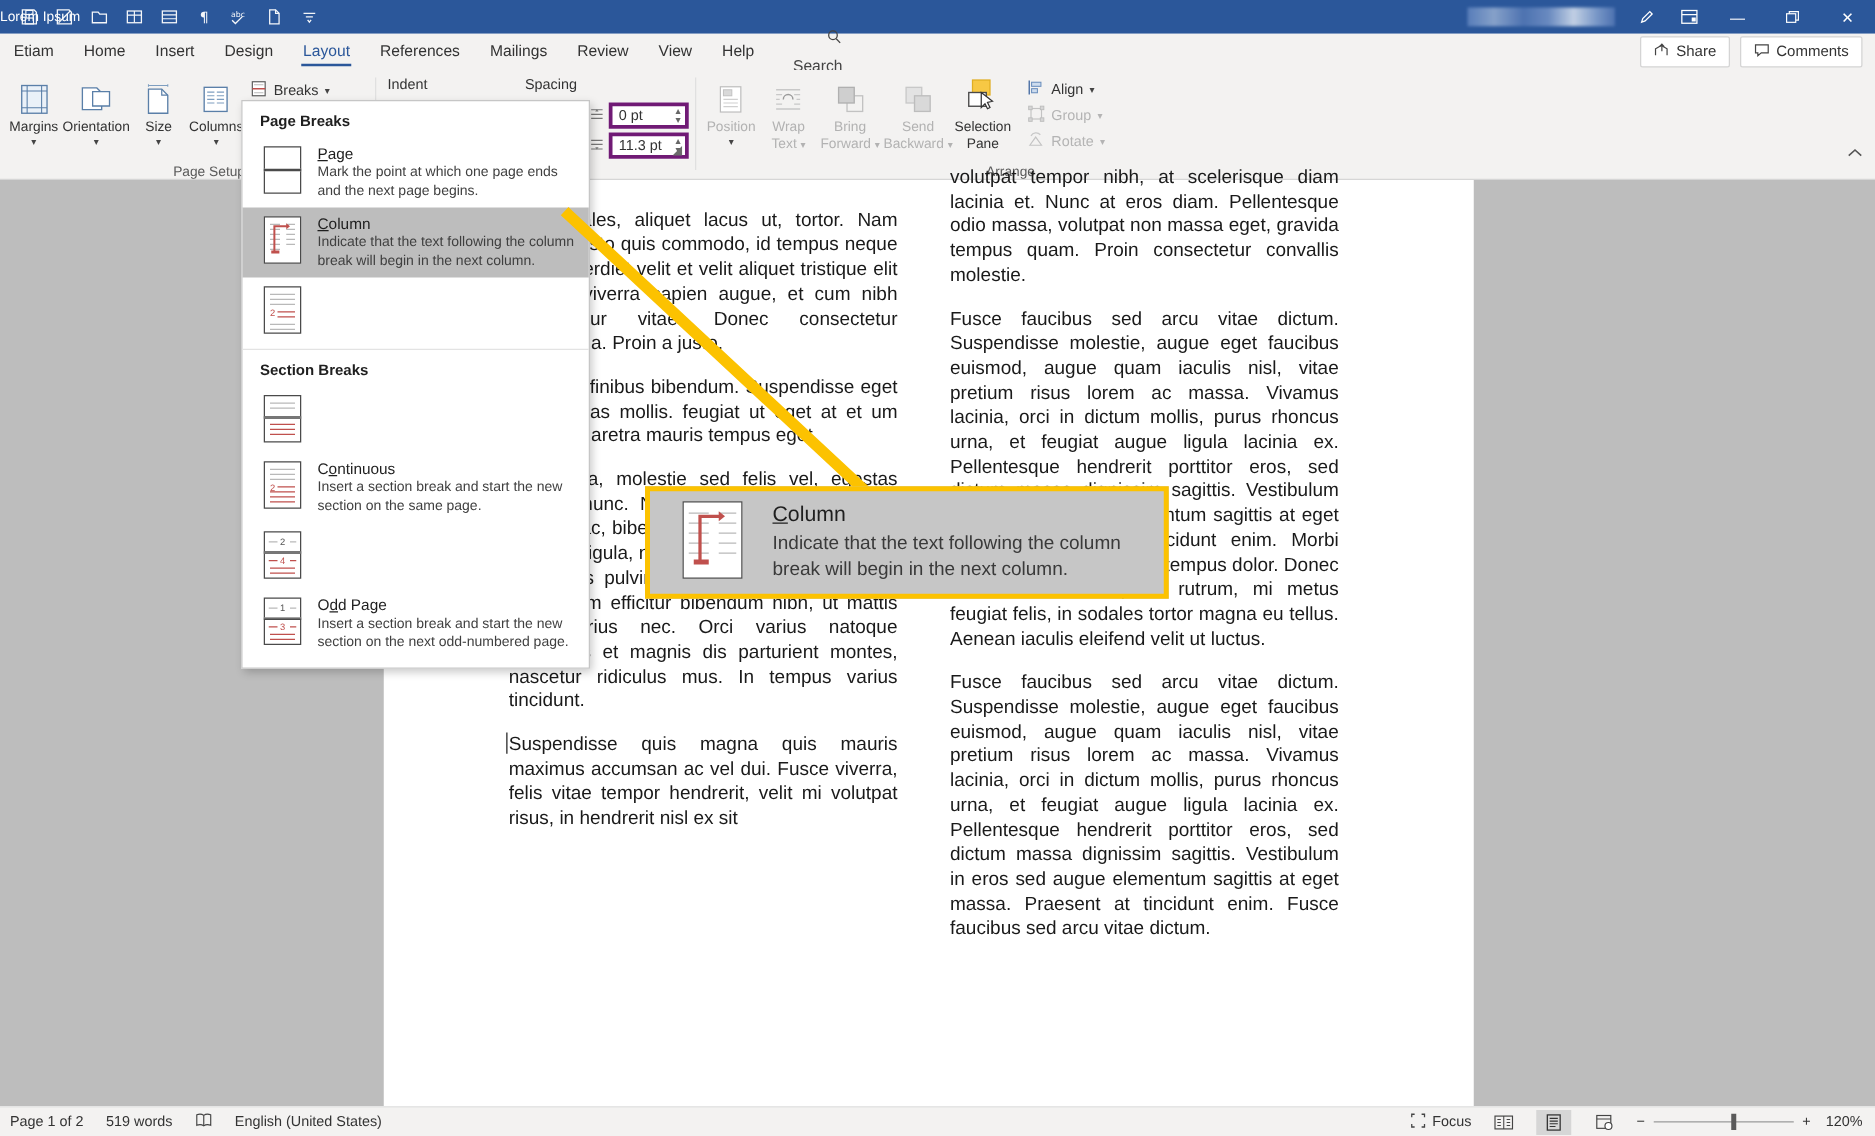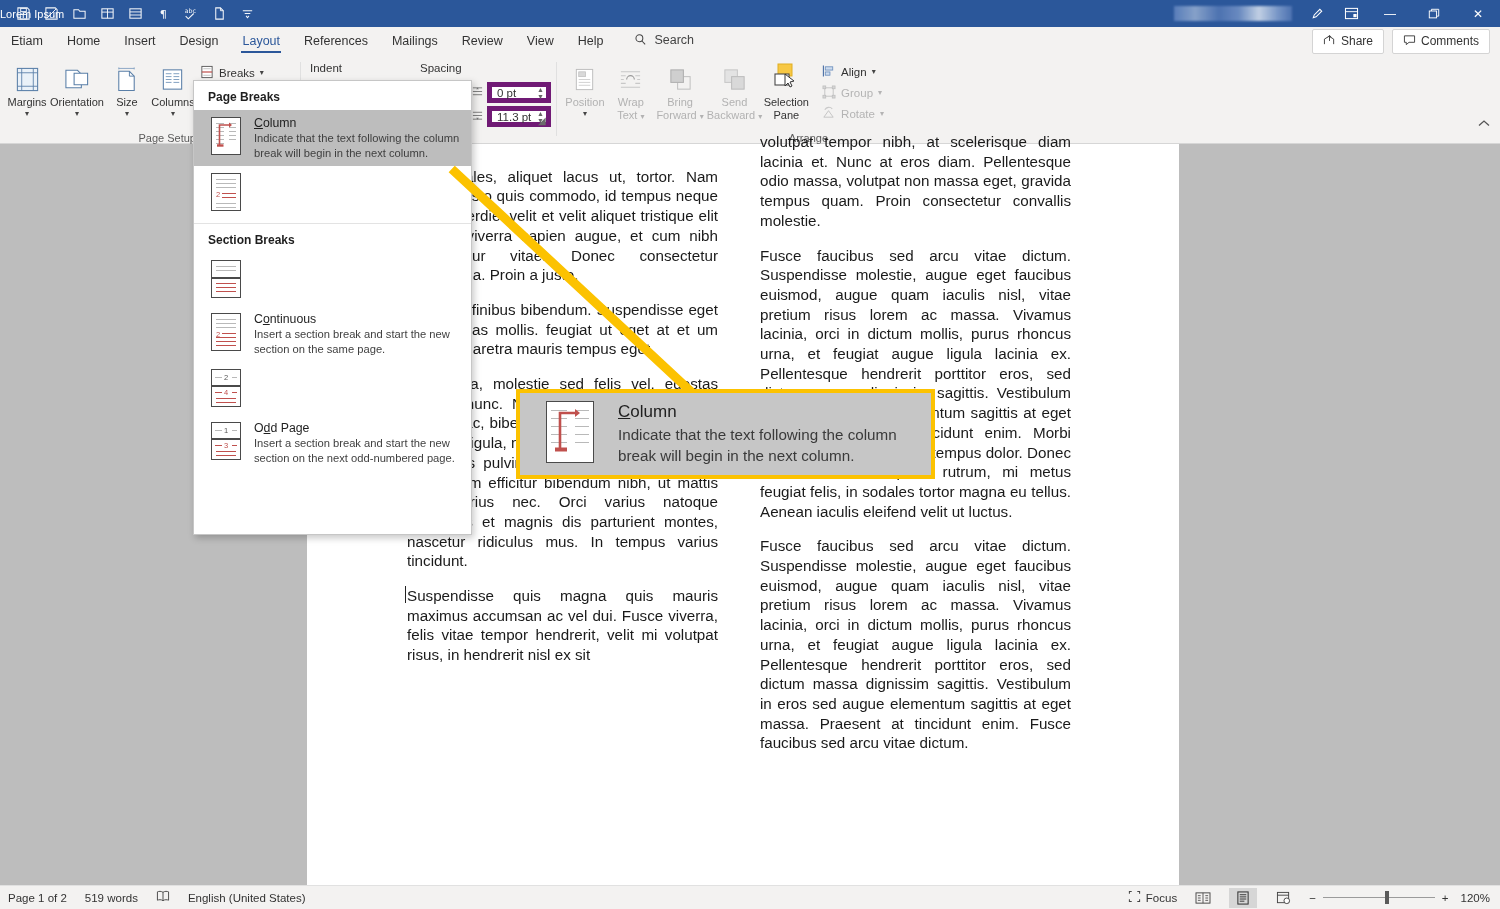--- a/index.html
+++ b/index.html
@@ -50,22 +50,22 @@
   .tab {
     font-size: 12.5px; color: #333; padding: 5px 11px 6px; margin-right: 2px;
     position: relative; white-space: nowrap;
   }
   .tab.active { color: #2b579a; }
   .tab.active::after {
     content: ""; position: absolute; left: 10px; right: 10px; bottom: 1px;
     height: 2px; background: #2b579a;
   }
   .searchbox {
-    display: flex; align-items: flex-start; gap: 7px; margin-left: 18px;
-    font-size: 12.5px; color: #444;
+    display: flex; align-items: flex-end; gap: 7px; margin-left: 18px;
+    font-size: 12.5px; color: #444; flex-direction: column;
   }
   .tabbar-right { margin-left: auto; display: flex; align-items: center; gap: 8px; padding-right: 10px; }
   .pill {
     display: flex; align-items: center; gap: 5px;
     border: 1px solid #d4d4d4; background: #fff; border-radius: 2px;
     font-size: 12px; color: #333; padding: 4px 10px;
   }
 
   
   .ribbon {
@@ -87,21 +87,21 @@
   .bigbtn.dim { color: #b2b2b2; }
 
   .smallrow {
     display: flex; align-items: center; gap: 5px;
     font-size: 11.5px; color: #333; height: 21px; padding: 0 4px;
   }
   .smallrow.dim { color: #b4b4b4; }
 
   .spin {
     display: flex; align-items: center; justify-content: space-between;
-    width: 64px; height: 21px; border: 5px solid #701a75; background: #fff;
+    width: 64px; height: 21px; border: 3px solid #701a75; background: #fff;
     font-size: 11.5px; color: #333; padding: 0 2px 0 5px;
   }
   .spin .arrows { display: flex; flex-direction: column; color: #666; font-size: 7px; line-height: 7px; }
   .dialog-launcher { position: absolute; font-size: 10px; color: #6b6b6b; }
   .group-sep { position: absolute; top: 6px; width: 1px; height: 74px; background: #e0e0e0; }
 
   .collapse-ribbon {
     position: absolute; right: 10px; top: 62px; font-size: 11px; color: #555;
   }
 
@@ -541,20 +541,32 @@
   </div>
 
   <svg class="pointer-line" width="1500" height="909">
     <path d="M455,172 L700,400" stroke="#fcc200" stroke-width="9" fill="none" stroke-linecap="square"></path>
   </svg>
 
   <div class="menu">
 
     <div class="menu-head">Page Breaks</div>
 
+    <div class="menu-item">
+      <div class="mi-icon">
+        <span class="menu-marker">›</span>
+        <div class="ico-box">
+          <div class="ico-split" style="top:17px;"></div>
+        </div>
+      </div>
+      <div class="mi-text">
+        <div class="mi-title"><u>P</u>age</div>
+        <div class="mi-desc">Mark the point at which one page ends and the next page begins.</div>
+      </div>
+    </div>
 
     <div class="menu-item sel">
       <div class="mi-icon">
         <div class="ico-box">
           <div class="ico-line" style="top:5px; right:16px;"></div>
           <div class="ico-line" style="top:9px; right:16px;"></div>
           <div class="ico-line" style="top:13px; right:16px;"></div>
           <div class="ico-line" style="top:17px; right:16px;"></div>
           <div class="ico-line" style="top:21px; right:16px;"></div>
           <div class="ico-line" style="top:25px; right:16px;"></div>

